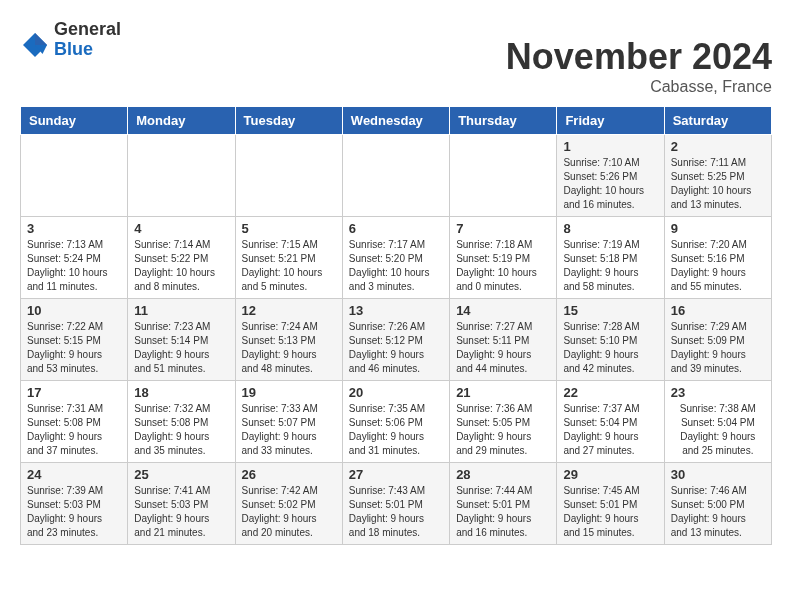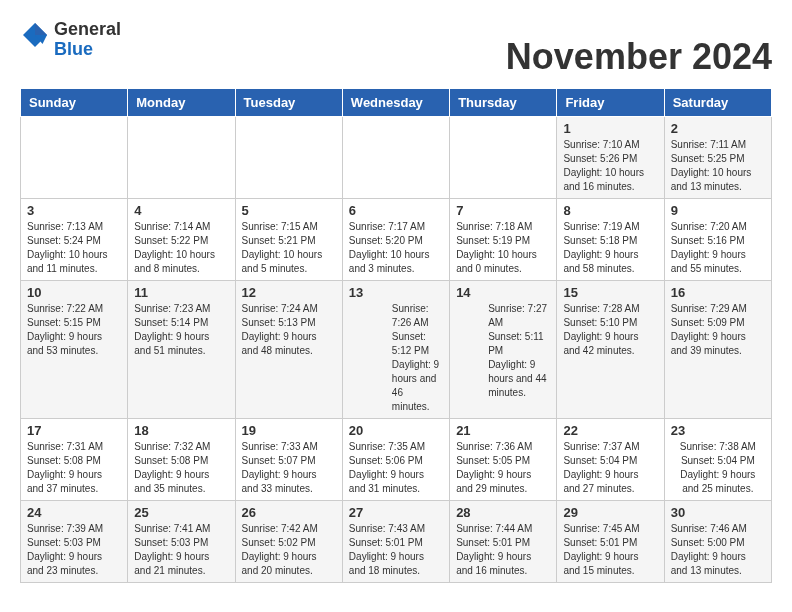--- a/index.html
+++ b/index.html
@@ -11,21 +11,21 @@
       padding: 20px;
     }
     .header {
       display: flex;
       justify-content: space-between;
       align-items: flex-start;
       margin-bottom: 10px;
     }
     .logo {
       display: flex;
-      align-items: flex-start;
+      align-items: flex-end;
     }
     .logo-text {
       display: flex;
       flex-direction: column;
       line-height: 1.1;
     }
     .logo-general {
       font-size: 18px;
       font-weight: bold;
       color: #333;
@@ -104,20 +104,21 @@
       <polygon points="20,4 36,20 20,20" fill="#2962b0"></polygon>
       <polygon points="20,20 36,20 30,32" fill="#1a6bbf"></polygon>
     </svg>
     <div class="logo-text">
       <span class="logo-general">General</span>
       <span class="logo-blue">Blue</span>
     </div>
   </div>
   <div class="title-block">
     <div class="month-title">November 2024</div>
+    <div class="subtitle">Cabasse, France</div>
   </div>
 </div>
 
 <table>
   <thead>
     <tr>
     <th>Sunday</th>
         <th>Monday</th>
         <th>Tuesday</th>
         <th>Wednesday</th>
@@ -204,27 +205,27 @@
 Daylight: 9 hours and 51 minutes.</div>
         </td>
         <td>
           <span class="day-num">12</span>
           <div class="day-info" style="white-space: pre-line;">Sunrise: 7:24 AM
 Sunset: 5:13 PM
 Daylight: 9 hours and 48 minutes.</div>
         </td>
         <td>
           <span class="day-num">13</span>
-          <div class="day-info" style="white-space: pre-line; margin-left: 43px;">Sunrise: 7:26 AM
+          <div class="day-info" style="white-space: pre-line;">Sunrise: 7:26 AM
 Sunset: 5:12 PM
 Daylight: 9 hours and 46 minutes.</div>
         </td>
         <td>
           <span class="day-num">14</span>
-          <div class="day-info" style="white-space: pre-line; margin-left: 32px;">Sunrise: 7:27 AM
+          <div class="day-info" style="white-space: pre-line;">Sunrise: 7:27 AM
 Sunset: 5:11 PM
 Daylight: 9 hours and 44 minutes.</div>
         </td>
         <td>
           <span class="day-num">15</span>
           <div class="day-info" style="white-space: pre-line;">Sunrise: 7:28 AM
 Sunset: 5:10 PM
 Daylight: 9 hours and 42 minutes.</div>
         </td>
         <td>

